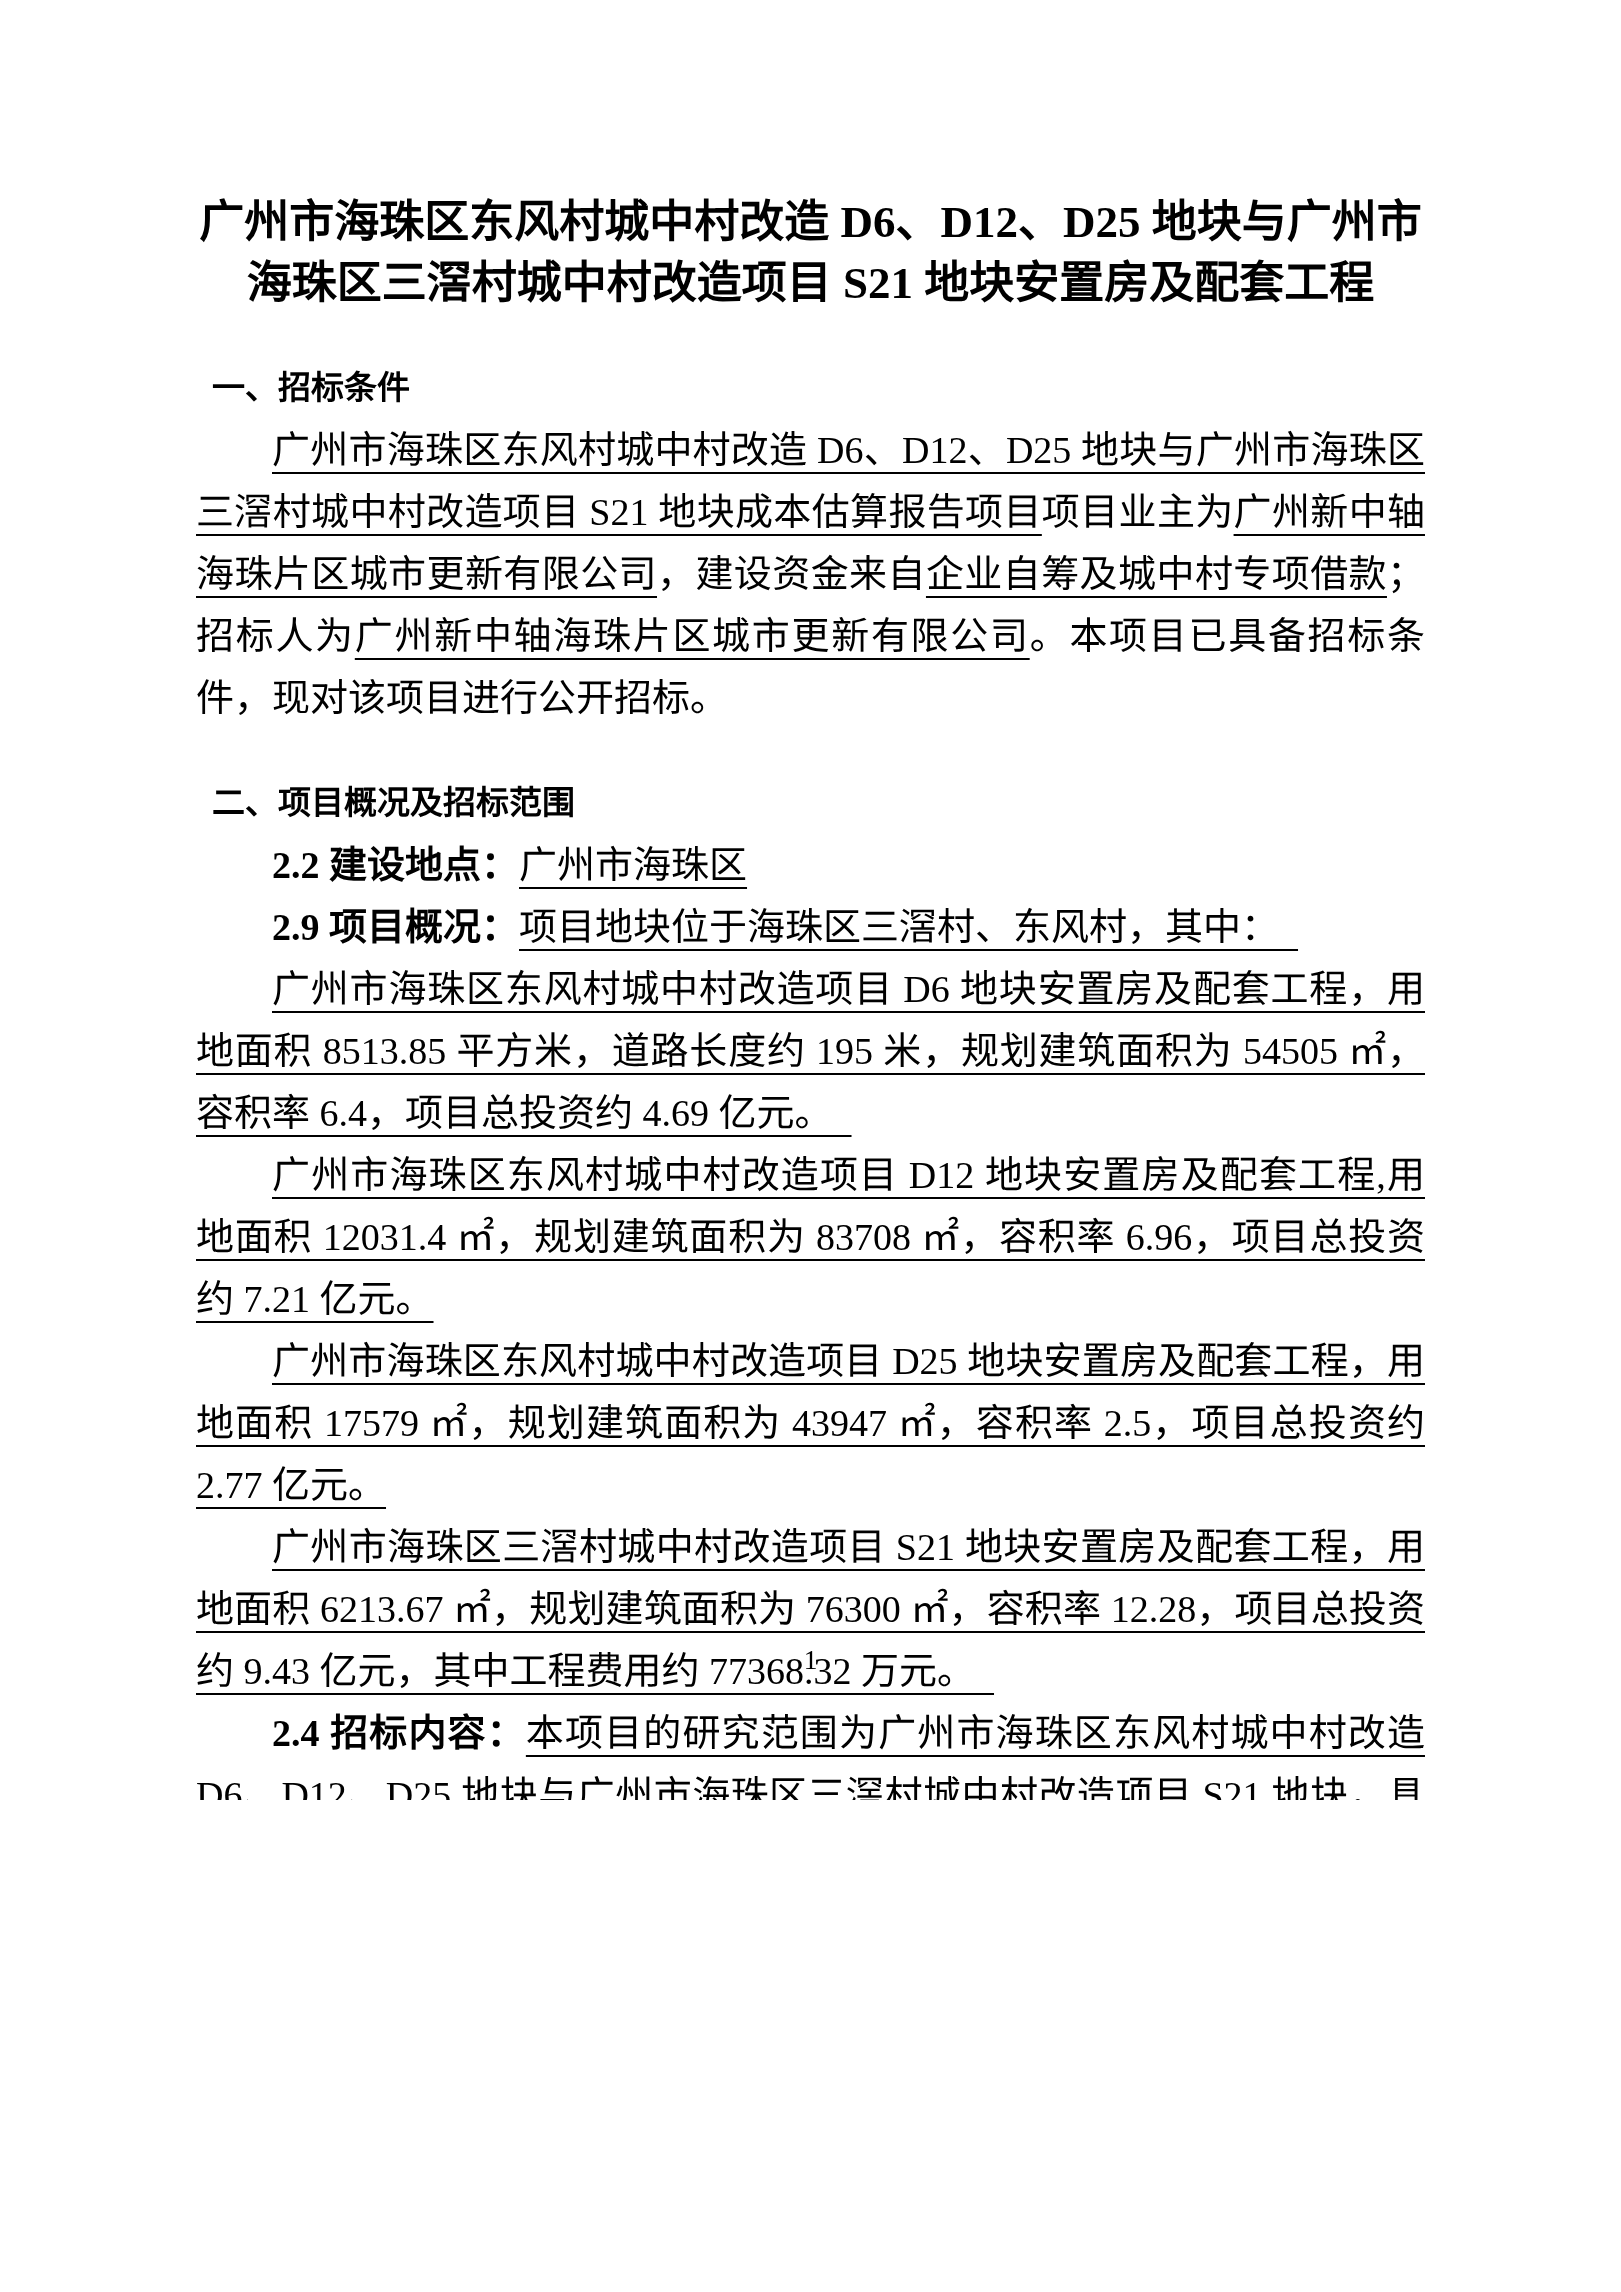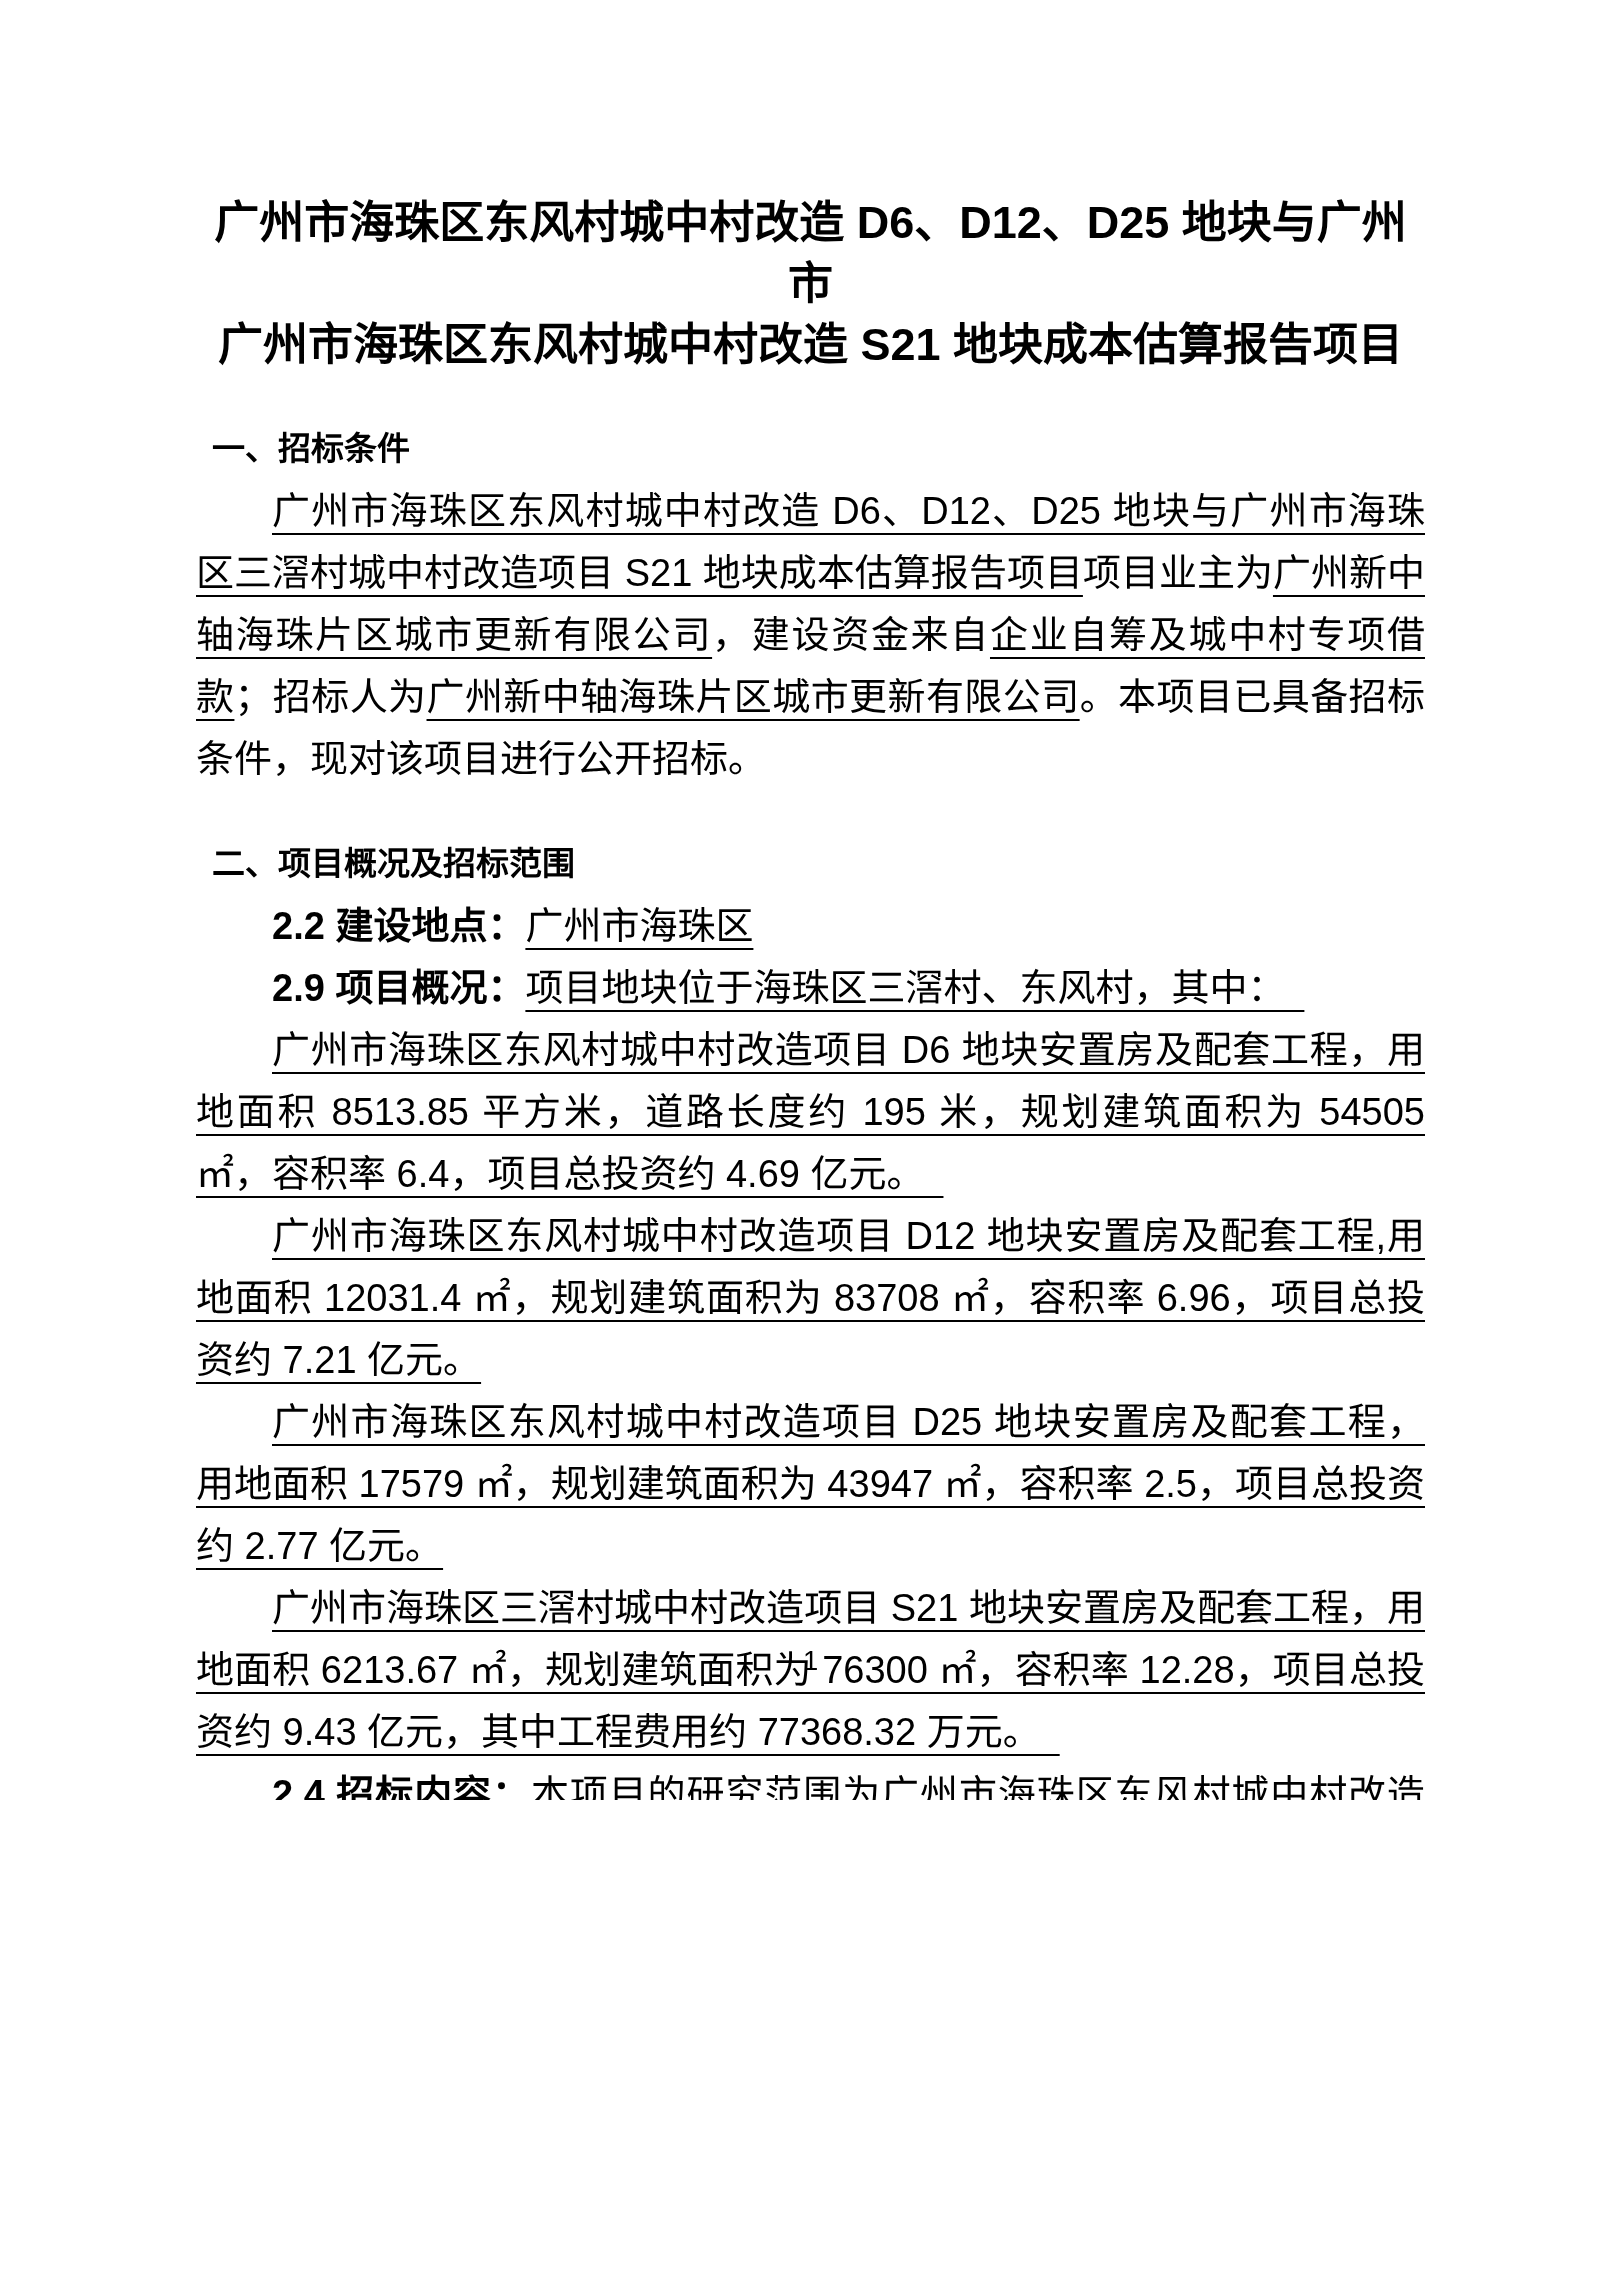--- a/index.html
+++ b/index.html
@@ -7,21 +7,21 @@
     padding: 0;
     background: #ffffff;
   }
   .page {
     position: relative;
     width: 1621px;
     height: 1800px;
     margin: 0 auto;
     background: #ffffff;
     color: #000000;
-    font-family: Liberation Sans, sans-serif;
+    font-family: Liberation Serif, serif;
     overflow: hidden;
   }
   .content {
     padding: 192px 196px 0 196px;
   }
   .doc-title {
     margin: 0;
     font-size: 45px;
     font-weight: bold;
     text-align: center;
@@ -65,21 +65,21 @@
     text-align: center;
     font-size: 27.4px;
     line-height: 29px;
   }
 </style>
 </head>
 <body>
 
 <div class="page">
   <div class="content">
-    <h1 class="doc-title"><span>广州市海珠区东风村城中村改造 D6、D12、D25 地块与广州市</span><br><span>广州市海珠区东风村城中村改造 S21 地块成本估算报告项目</span></h1>
+    <h1 class="doc-title"><span>广州市海珠区东风村城中村改造 D6、D12、D25 地块与广州市</span><br><span>海珠区三滘村城中村改造项目 S21 地块安置房及配套工程</span></h1>
 
     <div>
         <h2 class="heading"><span>一、招标条件</span></h2>
         <p class="para"><span class="u">广州市海珠区东风村城中村改造 D6、D12、D25 地块与广州市海珠区三滘村城中村改造项目 S21 地块成本估算报告项目</span><span>项目业主为</span><span class="u">广州新中轴海珠片区城市更新有限公司</span><span>，建设资金来自</span><span class="u">企业自筹及城中村专项借款</span><span>；招标人为</span><span class="u">广州新中轴海珠片区城市更新有限公司</span><span>。本项目已具备招标条件，现对该项目进行公开招标。</span></p>
         <h2 class="heading"><span>二、项目概况及招标范围</span></h2>
         <p class="para"><span class="b">2.2 建设地点：</span><span class="u">广州市海珠区</span></p>
         <p class="para"><span class="b">2.9 项目概况：</span><span class="u">项目地块位于海珠区三滘村、东风村，其中：　</span></p>
         <p class="para"><span class="u">广州市海珠区东风村城中村改造项目 D6 地块安置房及配套工程，用地面积 8513.85 平方米，道路长度约 195 米，规划建筑面积为 54505 ㎡，容积率 6.4，项目总投资约 4.69 亿元。　</span></p>
         <p class="para"><span class="u">广州市海珠区东风村城中村改造项目 D12 地块安置房及配套工程,用地面积 12031.4 ㎡，规划建筑面积为 83708 ㎡，容积率 6.96，项目总投资约 7.21 亿元。</span></p>
         <p class="para"><span class="u">广州市海珠区东风村城中村改造项目 D25 地块安置房及配套工程，用地面积 17579 ㎡，规划建筑面积为 43947 ㎡，容积率 2.5，项目总投资约 2.77 亿元。</span></p>

